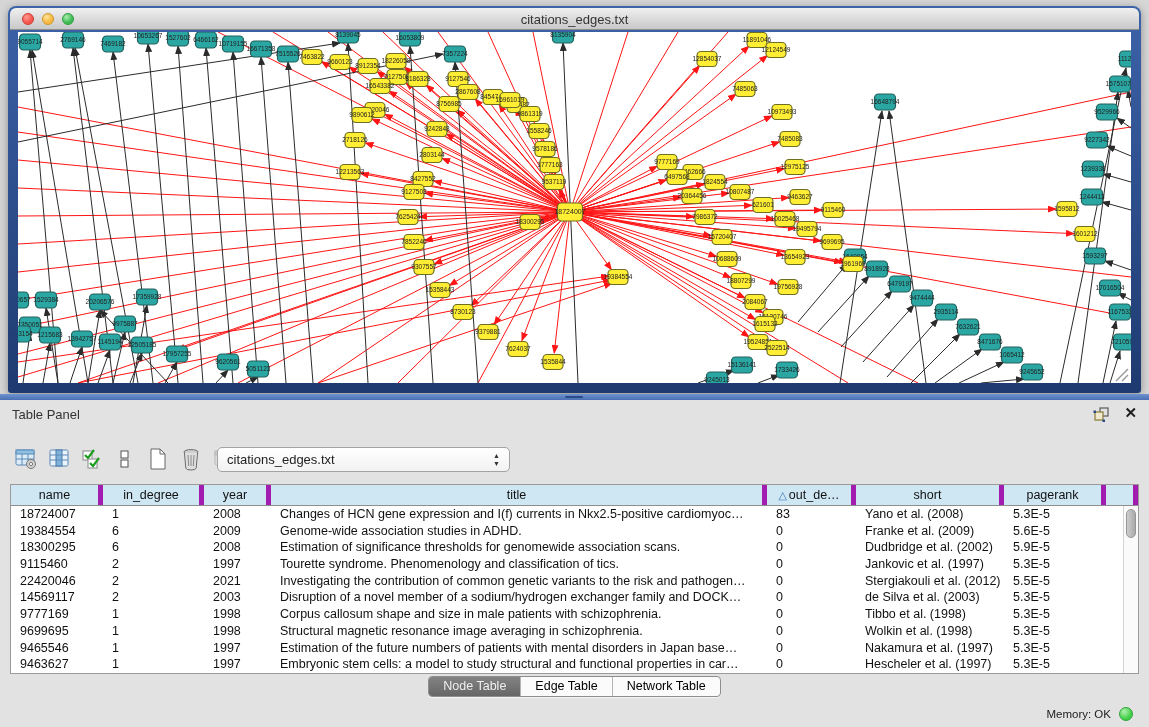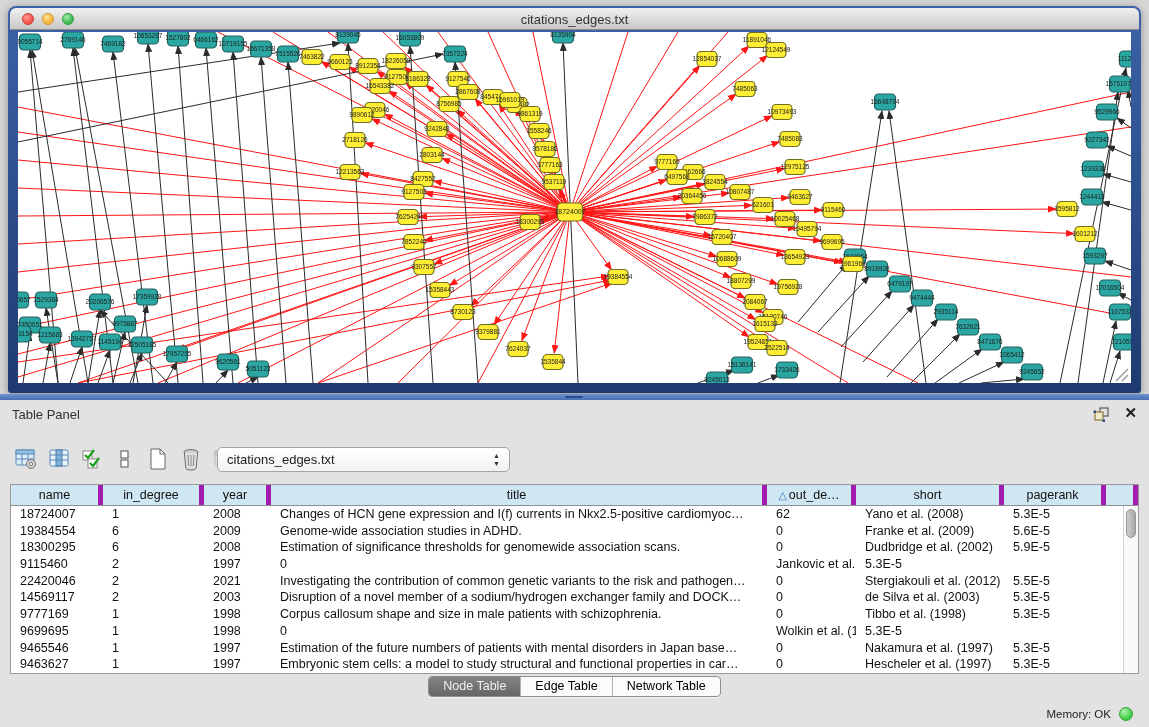--- a/index.html
+++ b/index.html
@@ -865,21 +865,21 @@
         <div class="th">short</div>
         <div class="th">pagerank</div>
         <div class="th"></div>
       </div>
     <div id="table-body">
         <div class="tr-grid tbody-row">
           <div class="td ">18724007</div>
           <div class="td ">1</div>
           <div class="td ">2008</div>
           <div class="td title-cell">Changes of HCN gene expression and I(f) currents in Nkx2.5-positive cardiomyoc…</div>
-          <div class="td ">62</div>
+          <div class="td ">83</div>
           <div class="td short-cell">Yano et al. (2008)</div>
           <div class="td ">5.3E-5</div>
         </div>
         <div class="tr-grid tbody-row">
           <div class="td ">19384554</div>
           <div class="td ">6</div>
           <div class="td ">2009</div>
           <div class="td title-cell">Genome-wide association studies in ADHD.</div>
           <div class="td ">0</div>
           <div class="td short-cell">Franke et al. (2009)</div>
@@ -891,20 +891,21 @@
           <div class="td ">2008</div>
           <div class="td title-cell">Estimation of significance thresholds for genomewide association scans.</div>
           <div class="td ">0</div>
           <div class="td short-cell">Dudbridge et al. (2002)</div>
           <div class="td ">5.9E-5</div>
         </div>
         <div class="tr-grid tbody-row">
           <div class="td ">9115460</div>
           <div class="td ">2</div>
           <div class="td ">1997</div>
+          <div class="td title-cell">Tourette syndrome. Phenomenology and classification of tics.</div>
           <div class="td ">0</div>
           <div class="td short-cell">Jankovic et al. (1997)</div>
           <div class="td ">5.3E-5</div>
         </div>
         <div class="tr-grid tbody-row">
           <div class="td ">22420046</div>
           <div class="td ">2</div>
           <div class="td ">2021</div>
           <div class="td title-cell">Investigating the contribution of common genetic variants to the risk and pathogen…</div>
           <div class="td ">0</div>
@@ -926,20 +927,21 @@
           <div class="td ">1998</div>
           <div class="td title-cell">Corpus callosum shape and size in male patients with schizophrenia.</div>
           <div class="td ">0</div>
           <div class="td short-cell">Tibbo et al. (1998)</div>
           <div class="td ">5.3E-5</div>
         </div>
         <div class="tr-grid tbody-row">
           <div class="td ">9699695</div>
           <div class="td ">1</div>
           <div class="td ">1998</div>
+          <div class="td title-cell">Structural magnetic resonance image averaging in schizophrenia.</div>
           <div class="td ">0</div>
           <div class="td short-cell">Wolkin et al. (1998)</div>
           <div class="td ">5.3E-5</div>
         </div>
         <div class="tr-grid tbody-row">
           <div class="td ">9465546</div>
           <div class="td ">1</div>
           <div class="td ">1997</div>
           <div class="td title-cell">Estimation of the future numbers of patients with mental disorders in Japan base…</div>
           <div class="td ">0</div>

